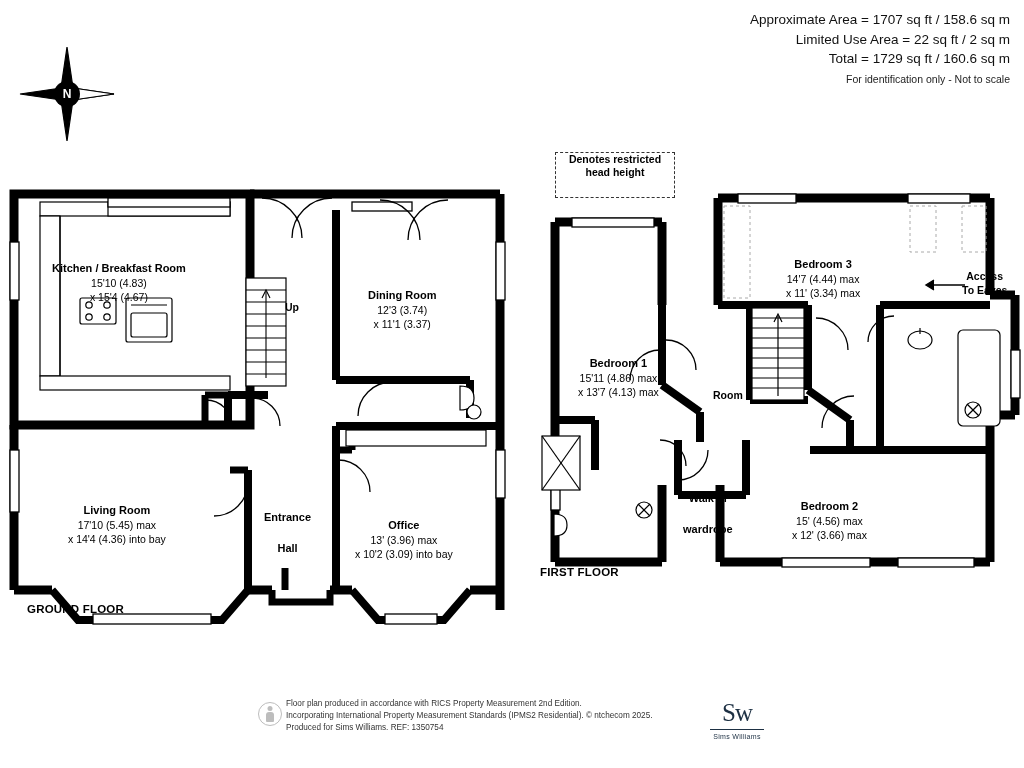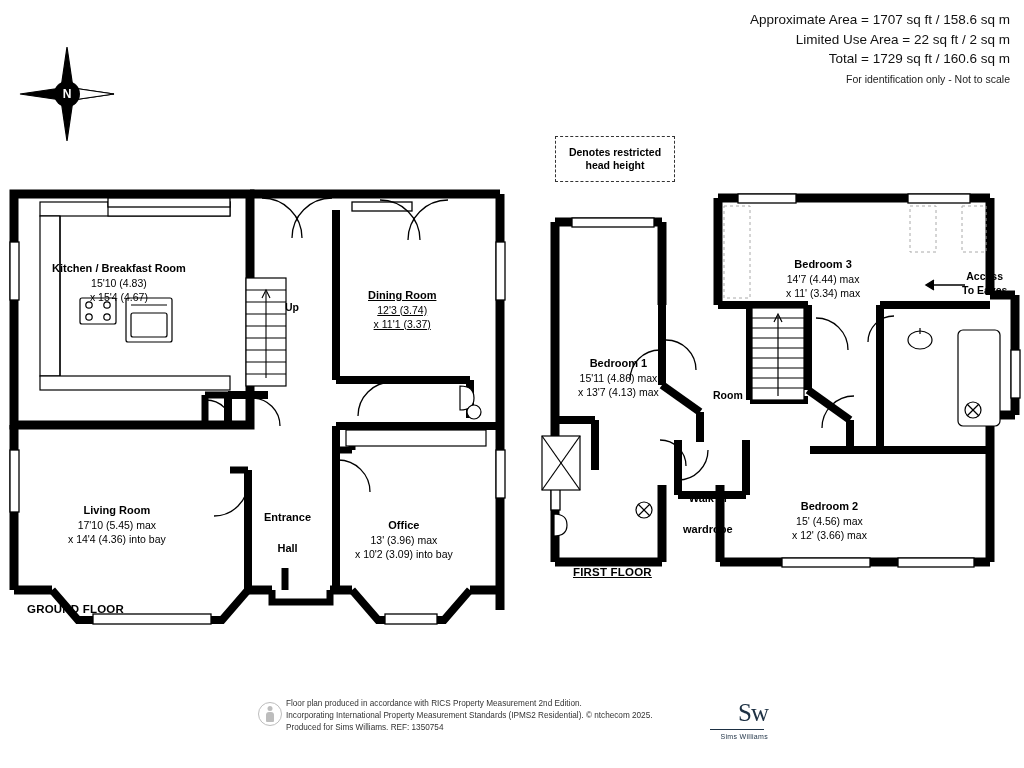--- a/index.html
+++ b/index.html
@@ -62,43 +62,43 @@
     font-size: 12px;
     font-weight: bold;
     color: #ffffff;
     pointer-events: none;
   }
 
   
   #restricted-key {
     position: absolute;
     left: 555px;
-    top: 136px;
+    top: 152px;
     width: 118px;
     height: 44px;
     border: 1px dashed #333;
     display: flex;
-    align-items: center;
+    align-items: flex-start;
     justify-content: center;
     text-align: center;
     font-size: 10.5px;
     font-weight: bold;
     line-height: 1.25;
     background: #fff;
   }
 
   
   .floor-label {
     position: absolute;
     font-size: 11.5px;
     font-weight: bold;
     letter-spacing: .2px;
   }
   #ground-floor-label { left: 3px; top: 603px; margin-left: 24px; }
-  #first-floor-label { left: 573px; top: 566px; text-decoration: underline; }
+  #first-floor-label { left: 540px; top: 566px; }
 
   
   .room-label {
     position: absolute;
     text-align: center;
     line-height: 1.33;
     font-size: 10.5px;
     color: #000;
     white-space: nowrap;
   }
@@ -160,21 +160,21 @@
     width: 8px; height: 10px;
     background: #bdbdbd;
     border-radius: 3px 3px 1px 1px;
   }
   #logo {
     position: absolute;
     left: 706px;
     top: 694px;
     width: 62px;
     height: 58px;
-    text-align: right;
+    text-align: center;
   }
   #logo .mark {
     font-family: "Liberation Serif", serif;
     font-size: 25px;
     color: #1d3043;
     line-height: 1;
     padding-top: 6px;
     letter-spacing: -1px;
   }
   #logo .rule {
@@ -357,21 +357,21 @@
       <rect x="346" y="280" width="140" height="16"></rect>
     </g>
   </svg>
 
   <div class="room-label" style="left:52px; top:245px;">
     <span class="name">Kitchen / Breakfast Room</span>
     <span class="dim">15'10 (4.83)</span>
     <span class="dim">x 15'4 (4.67)</span>
   </div>
 
-  <div class="room-label" style="left:368px; top:272px;text-decoration:underline;">
+  <div class="room-label" style="left:368px; top:272px;">
     <span class="name">Dining Room</span>
     <span class="dim">12'3 (3.74)</span>
     <span class="dim">x 11'1 (3.37)</span>
   </div>
 
   <div class="room-label" style="left:68px; top:487px;">
     <span class="name">Living Room</span>
     <span class="dim">17'10 (5.45) max</span>
     <span class="dim">x 14'4 (4.36) into bay</span>
   </div>

